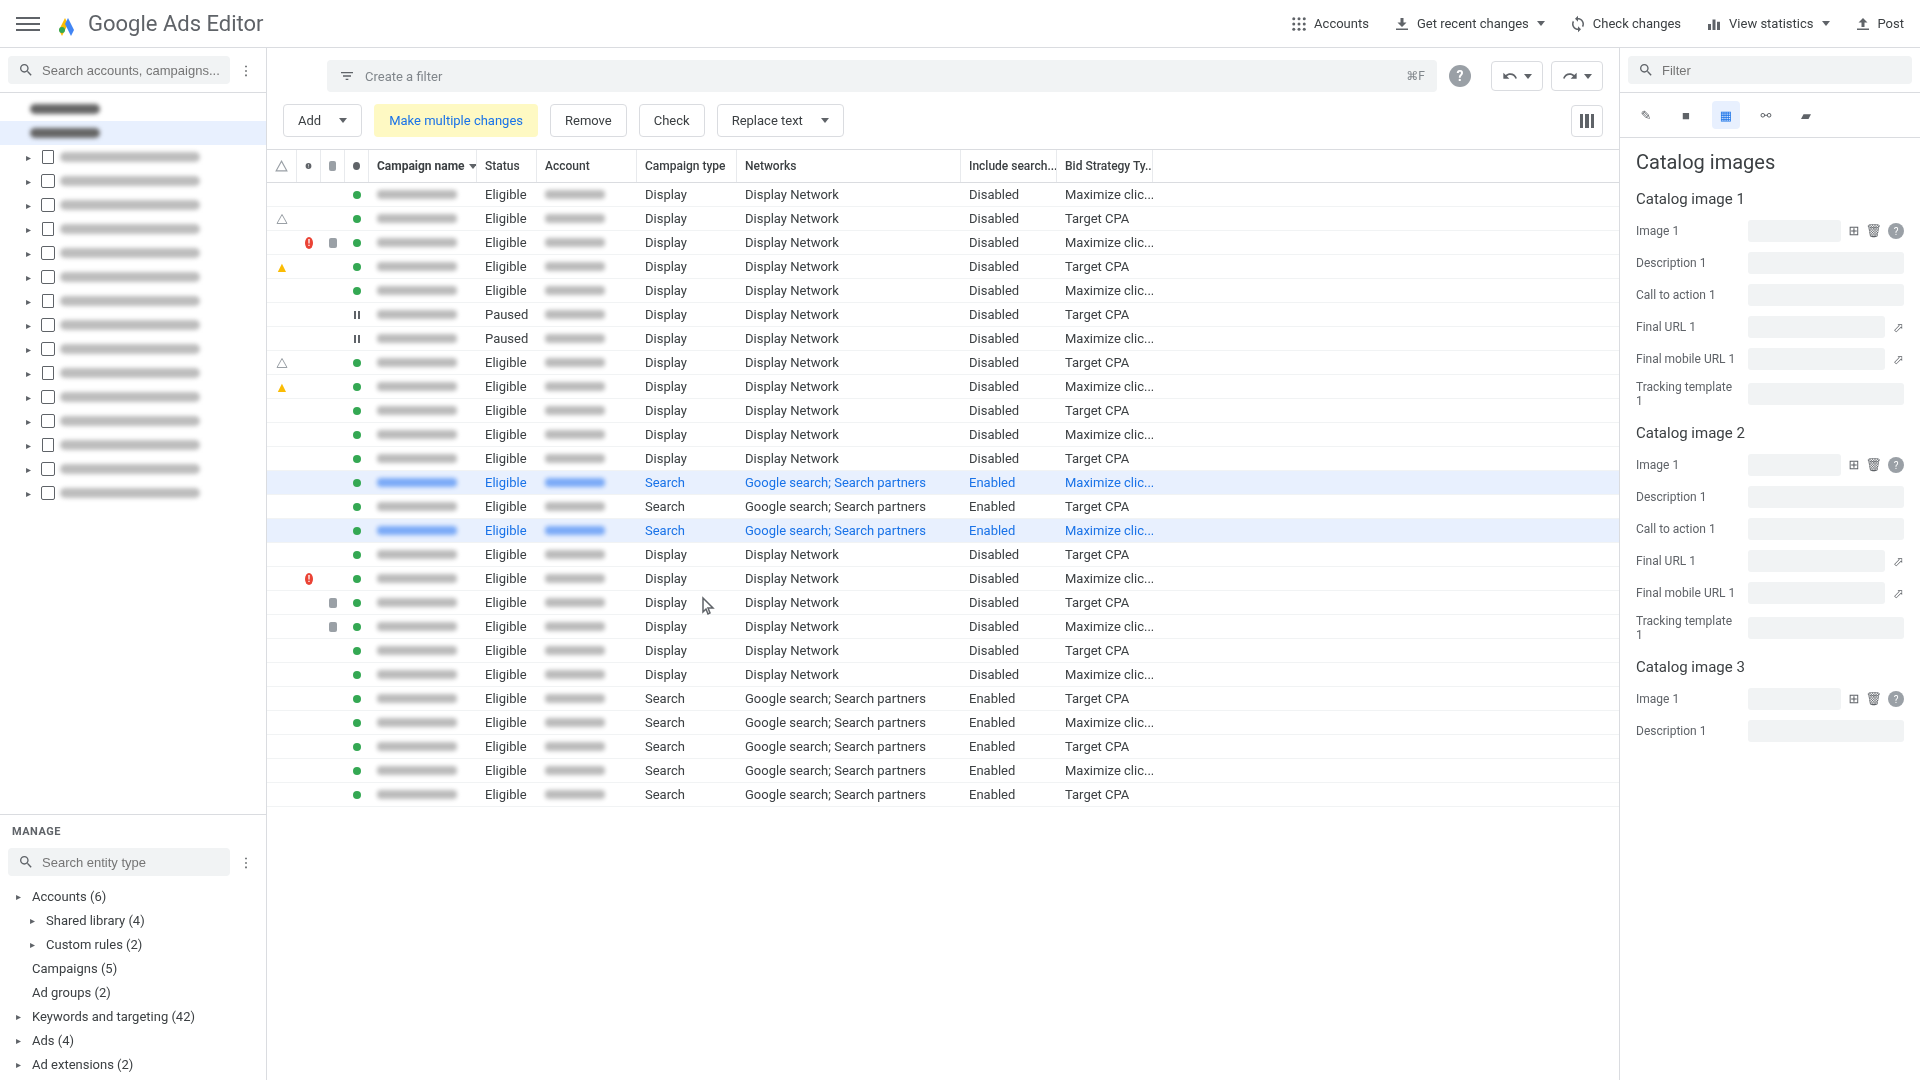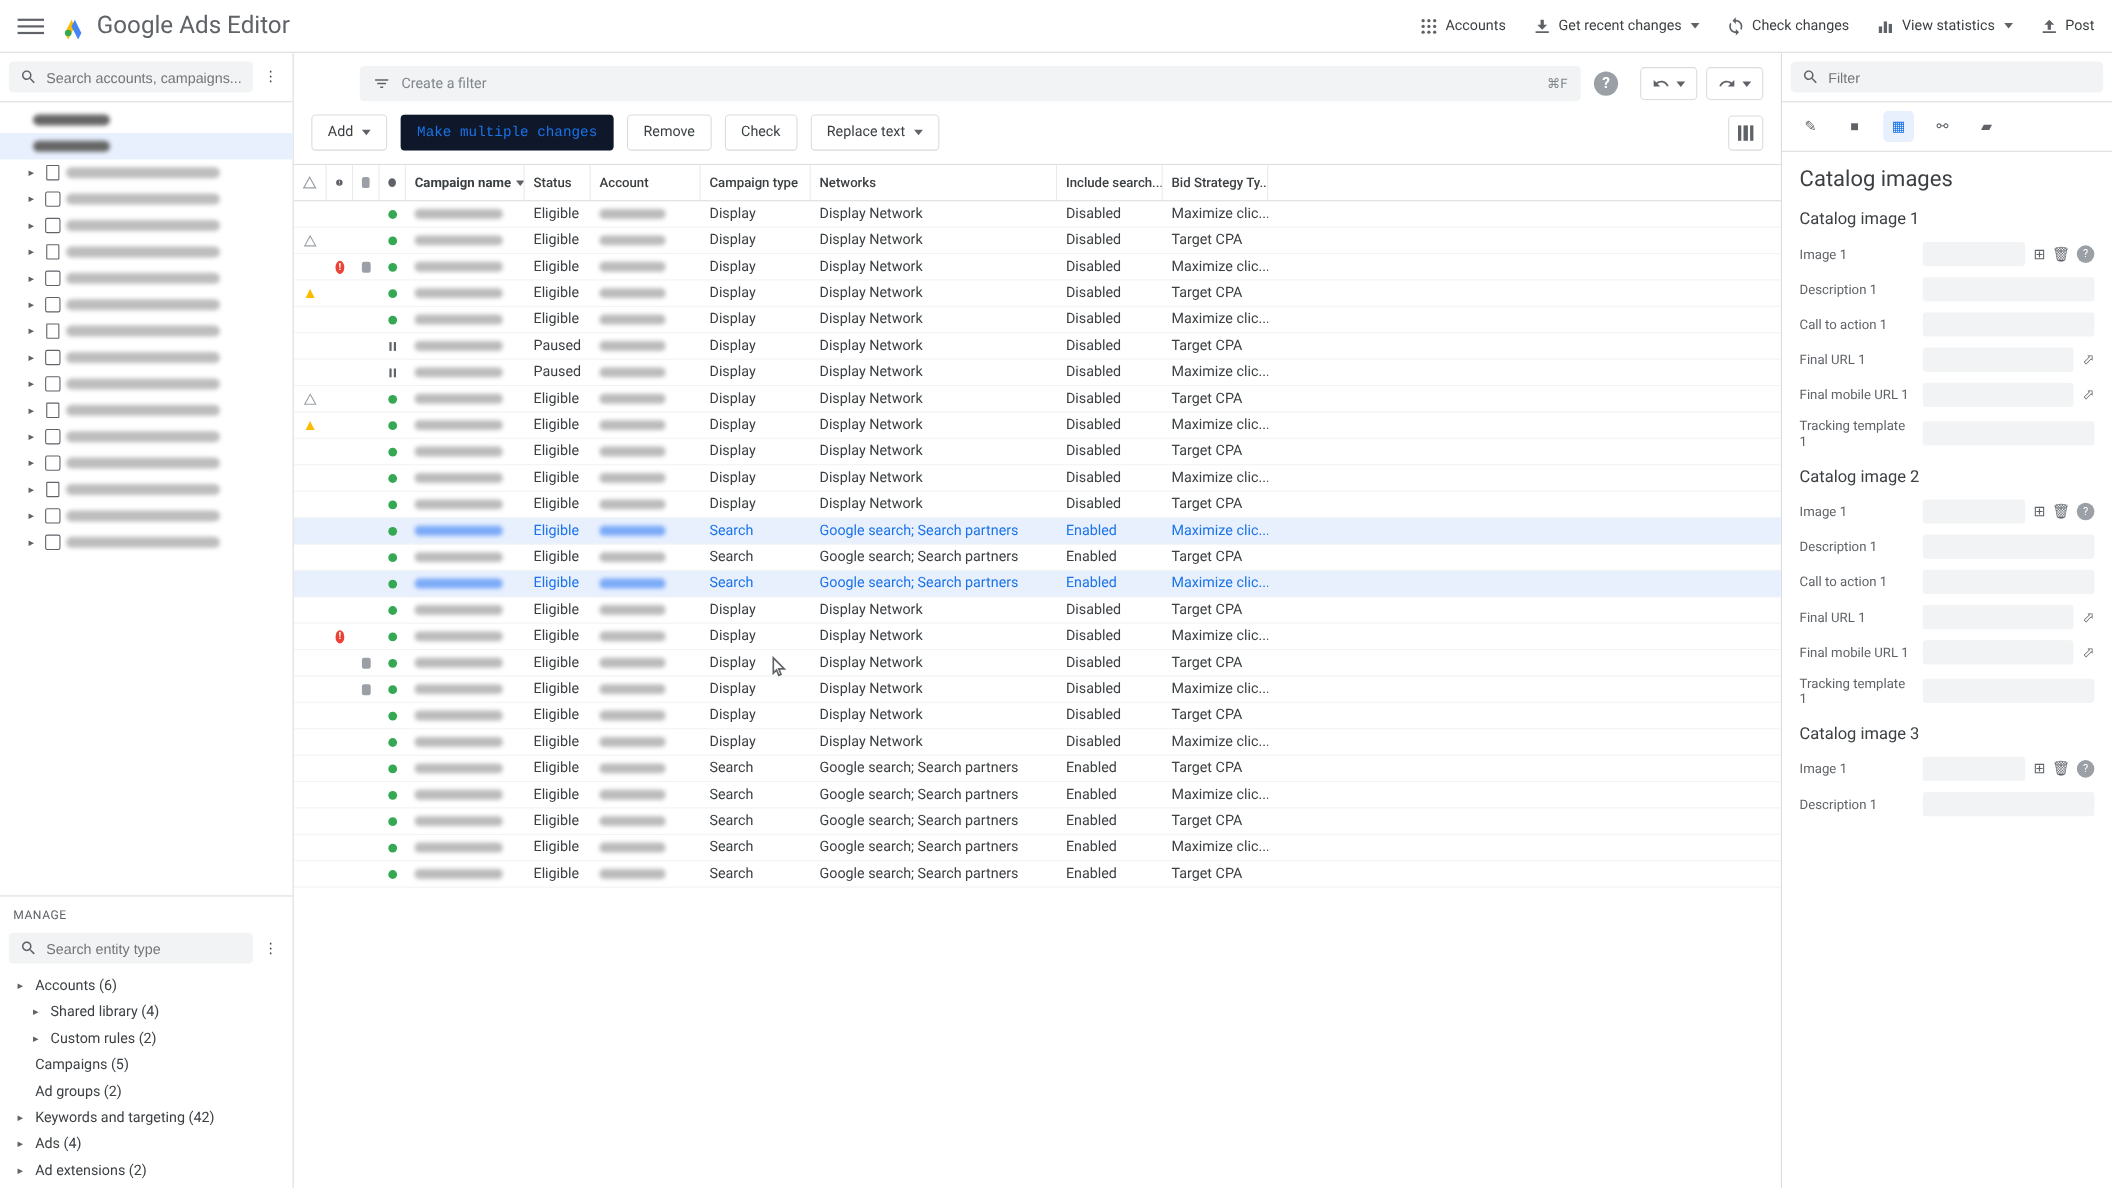--- a/index.html
+++ b/index.html
@@ -28,35 +28,35 @@
 .tree-icon { width: 16px; height: 16px; display: inline-flex; align-items: center; justify-content: center; }
 .drag-dots { width: 14px; height: 14px; display: grid; grid-template-columns: repeat(3, 2px); grid-template-rows: repeat(3, 2px); gap: 2px; }
 .drag-dots span { background: #5f6368; border-radius: 50%; }
 .folder-icon { width: 14px; height: 14px; border: 1.5px solid #5f6368; border-radius: 2px; }
 .doc-icon { width: 12px; height: 14px; border: 1.5px solid #5f6368; border-radius: 1px; position: relative; }
 .blur-text { width: 140px; height: 10px; background: #bdbdbd; border-radius: 5px; filter: blur(2px); }
 .blur-text.short { width: 70px; }
 .blur-text.dark { background: #666; }
 .tree-item.selected { background: #e8f0fe; }
 .manage-section { border-top: 1px solid #dadce0; }
-.manage-header { padding: 10px 12px 6px; font-size: 11px; font-weight: 400; color: #5f6368; letter-spacing: 0.5px; }
+.manage-header { padding: 10px 12px 6px; font-size: 11px; font-weight: 700; color: #5f6368; letter-spacing: 0.5px; }
 .manage-search { padding: 4px 8px; display: flex; align-items: center; }
 .manage-list { padding: 4px 0; }
 .manage-item { display: flex; align-items: center; height: 24px; padding-left: 16px; cursor: pointer; gap: 6px; font-size: 13px; }
 .manage-item.child { padding-left: 30px; }
 .center { flex: 1; display: flex; flex-direction: column; border-right: 1px solid #dadce0; min-width: 0; }
 .filter-bar { padding: 12px 16px; display: flex; align-items: center; gap: 12px; }
 .filter-input { flex: 1; background: #f1f3f4; border-radius: 4px; padding: 8px 12px; display: flex; align-items: center; gap: 10px; color: #80868b; cursor: text; margin-left: 44px; }
 .filter-shortcut { font-size: 12px; color: #80868b; margin-left: auto; }
 .help-circle { width: 22px; height: 22px; border-radius: 50%; background: #9aa0a6; color: #fff; display: flex; align-items: center; justify-content: center; font-size: 14px; font-weight: bold; margin-right: 8px; }
 .undo-redo { display: flex; gap: 8px; }
 .ur-btn { border: 1px solid #dadce0; border-radius: 4px; padding: 6px 10px; display: flex; align-items: center; gap: 4px; cursor: pointer; background: #fff; }
 .toolbar { padding: 0 16px 12px; display: flex; align-items: center; gap: 12px; }
-.tb-btn { border: 1px solid #dadce0; border-radius: 4px; padding: 8px 14px; cursor: pointer; background: #fff; font-size: 13px; display: inline-flex; align-items: center; gap: 6px; }
-.tb-btn.primary { background: #0f172a; color: #1a73e8; border-color: transparent; font-family: Liberation Mono, monospace; }
+.tb-btn { border: 1px solid #dadce0; border-radius: 4px; padding: 8px 14px; cursor: pointer; background: #fff; font-size: 13px; display: inline-flex; align-items: center; gap: 16px; }
+.tb-btn.primary { background: #fef9c3; color: #1a73e8; border-color: transparent; }
 .tb-columns { margin-left: auto; width: 32px; height: 32px; border: 1px solid #dadce0; border-radius: 4px; display: flex; align-items: center; justify-content: center; cursor: pointer; }
 .col-icon { width: 14px; height: 14px; display: flex; gap: 2px; }
 .col-icon span { flex: 1; background: #5f6368; }
 .table { flex: 1; overflow: auto; }
 .table-header { display: flex; border-top: 1px solid #dadce0; border-bottom: 1px solid #dadce0; background: #fff; font-weight: 500; color: #3c4043; font-size: 12px; position: sticky; top: 0; }
 .th, .td { padding: 6px 8px; display: flex; align-items: center; overflow: hidden; white-space: nowrap; text-overflow: ellipsis; }
 .col-icon1 { width: 30px; justify-content: center; }
 .col-icon2 { width: 24px; justify-content: center; }
 .col-icon3 { width: 24px; justify-content: center; }
 .col-icon4 { width: 24px; justify-content: center; }

